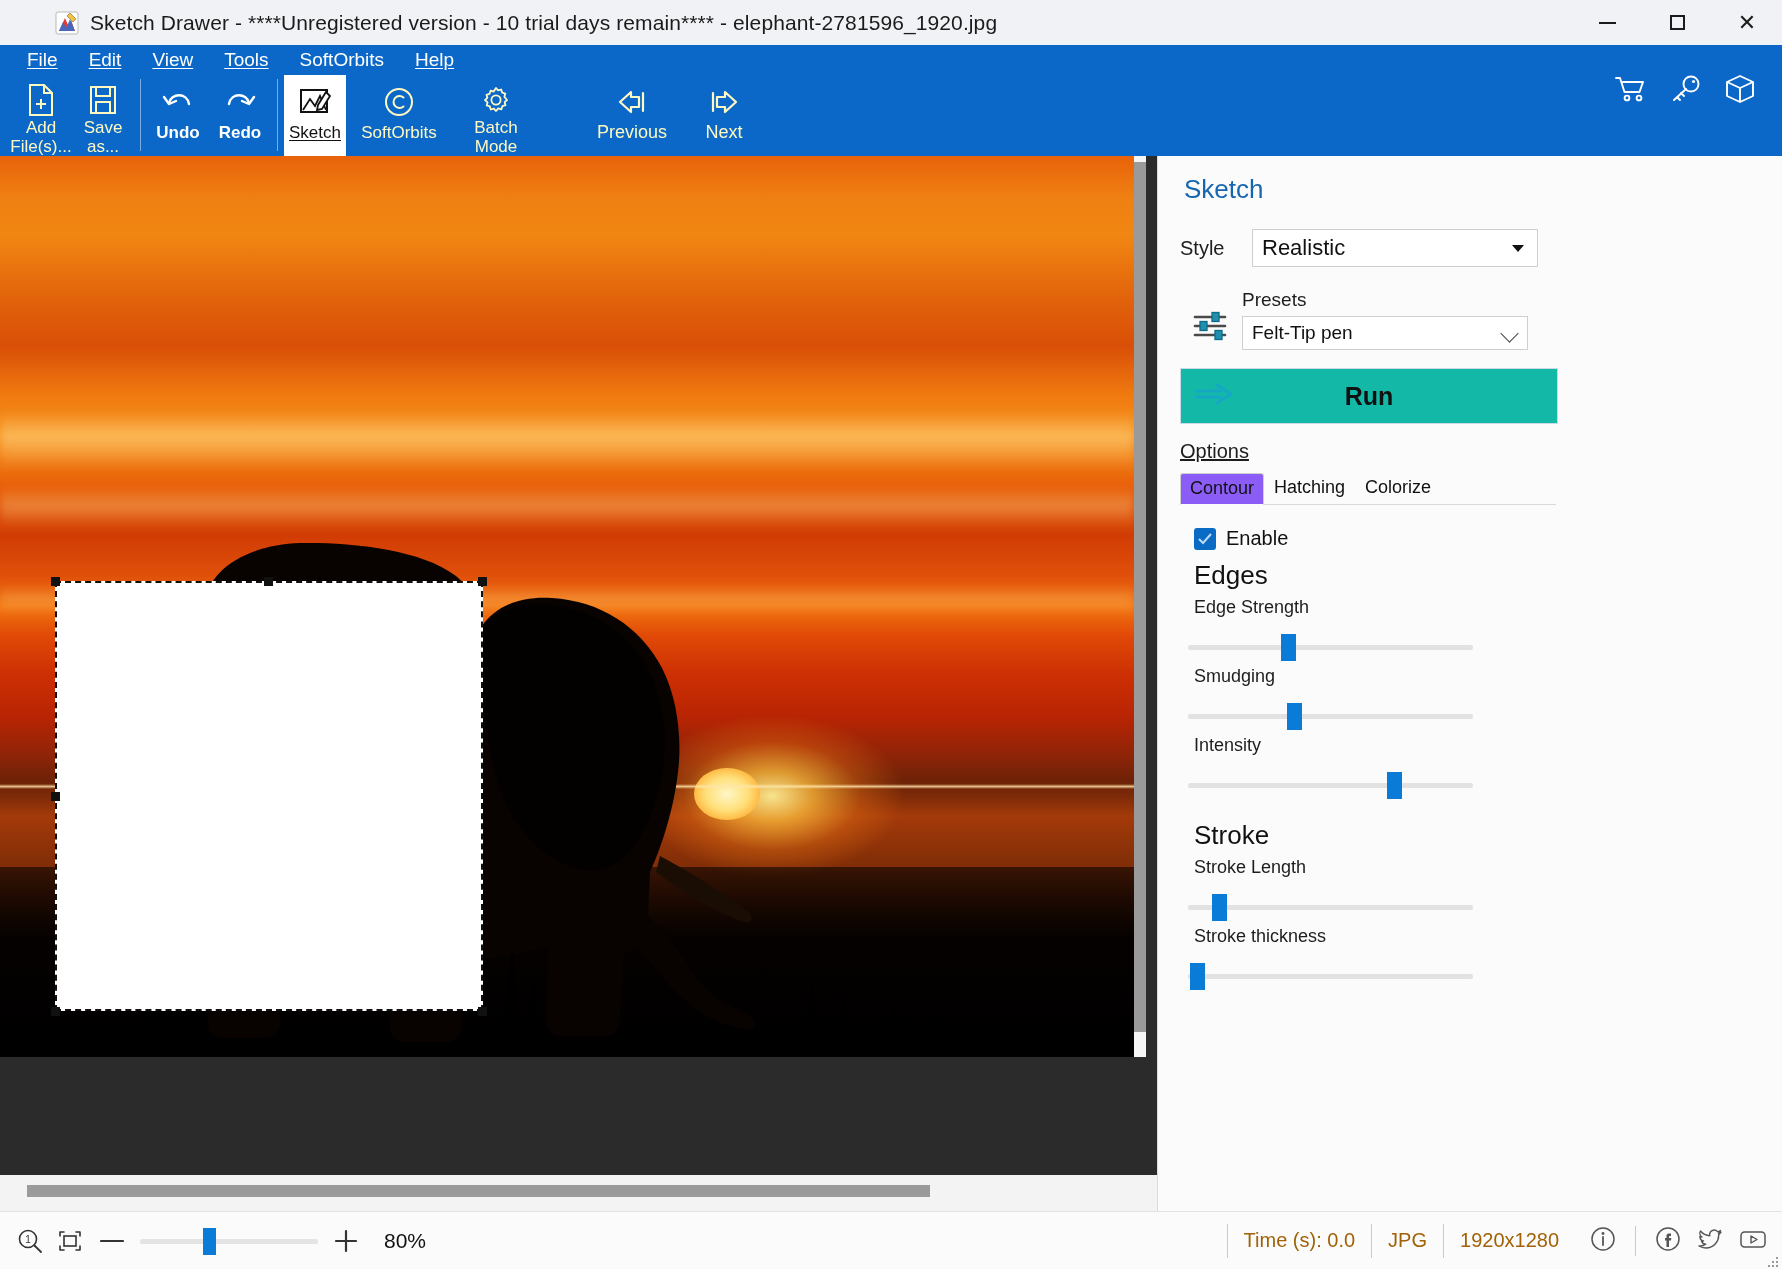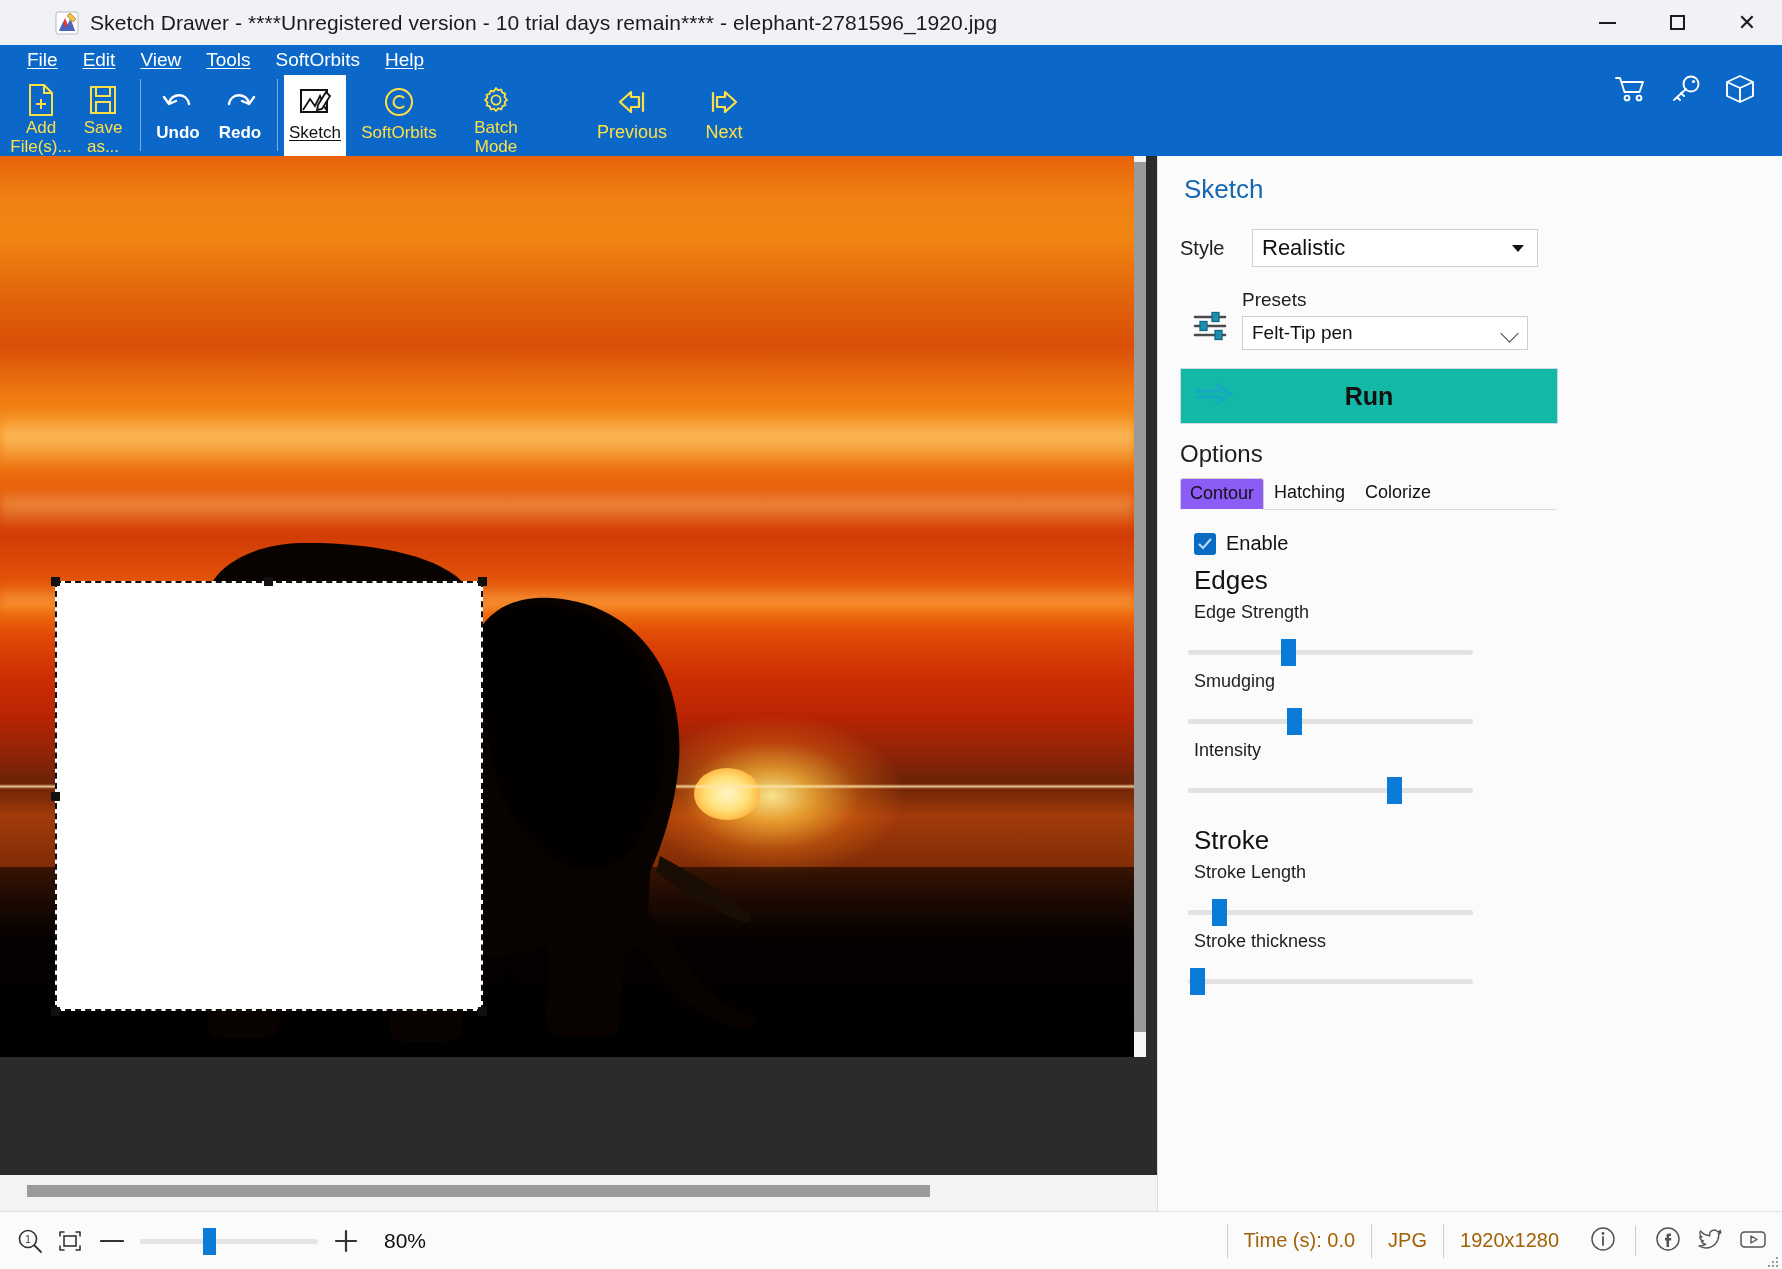--- a/index.html
+++ b/index.html
@@ -46,33 +46,33 @@
 
   
   .ribbon {
     flex: 0 0 111px; height: 111px;
     background: #0b68c9;
     position: relative;
     overflow: hidden;
   }
   .menubar {
     height: 30px; display: flex; align-items: center;
-    padding-left: 16px; gap: 3px;
+    padding-left: 16px; gap: 9px;
   }
   .menuitem {
     color: #ffffff; font-size: 19px; padding: 2px 11px;
     white-space: nowrap; cursor: default;
   }
   .menuitem u { text-underline-offset: 2px; }
 
   .tbar { display: flex; align-items: flex-start; padding-left: 10px; height: 81px; }
   .tbtn {
     width: 62px; min-width: 62px; height: 81px;
     display: flex; flex-direction: column; align-items: center;
-    color: #fde047; position: relative; cursor: default;
+    color: #fef9c3; position: relative; cursor: default;
     padding-top: 6px;
   }
   .tbtn .ic { height: 42px; display: flex; align-items: center; justify-content: center; }
   .tbtn .lbl {
     font-size: 17px; line-height: 19px; text-align: center;
     white-space: nowrap;
   }
   .tbtn.disabled { color: #ffffff; font-weight: bold; }
   .tbtn.active {
     background: #ffffff; color: #111;
@@ -214,21 +214,21 @@
   .runbtn {
     margin: 18px 0 0 22px; width: 378px; height: 56px;
     background: #14b8a6; border: 1px solid #cbd9e6;
     display: flex; align-items: center; position: relative;
   }
   .runbtn .arrow { margin-left: 14px; }
   .runbtn .txt {
     position: absolute; left: 0; right: 0; text-align: center;
     font-size: 25px; font-weight: bold; color: #111;
   }
-  .options-lbl { font-size: 24px; color: #1d1d1d; margin: 16px 0 0 22px; }
+  .options-lbl { font-size: 20px; color: #1d1d1d; margin: 16px 0 0 22px; text-decoration: underline; }
 
   .tabstrip {
     margin: 12px 0 0 22px; display: flex; align-items: flex-end;
     border-bottom: 1px solid #d9d9d9; width: 376px; height: 30px;
   }
   .tab {
     font-size: 18px; color: #111; padding: 4px 9px 5px 9px;
     border: 1px solid transparent; background: transparent;
   }
   .tab.active {

